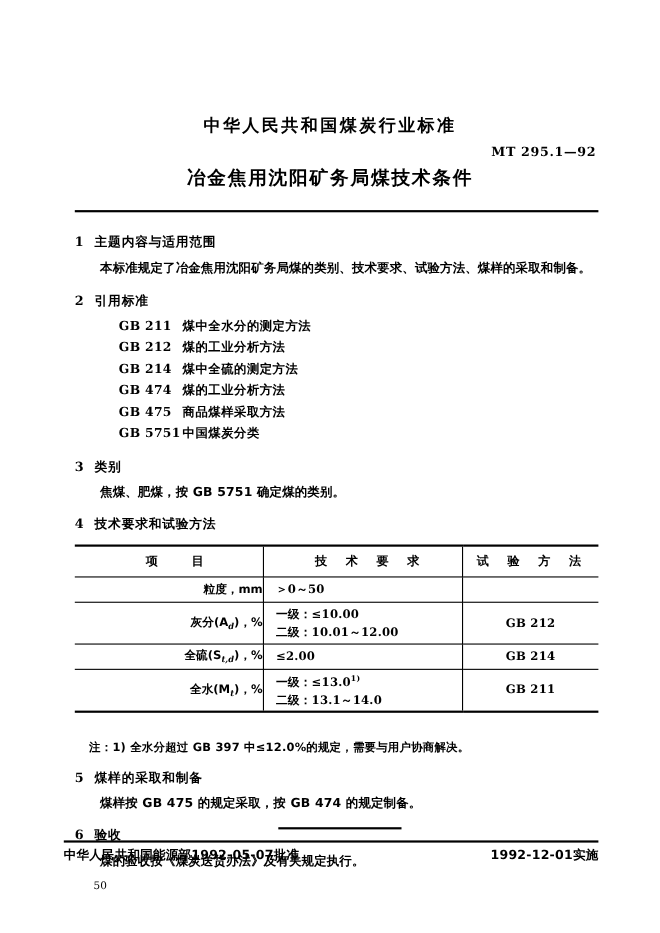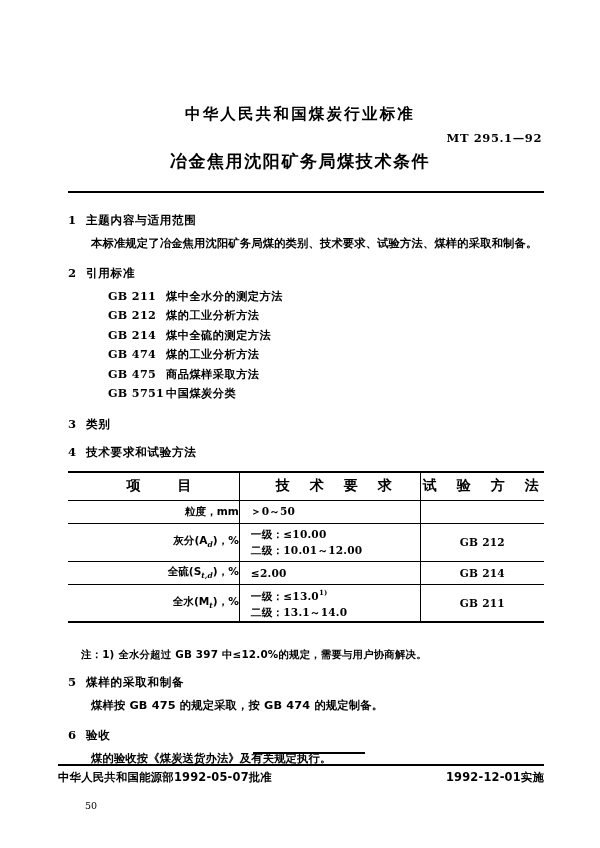--- a/index.html
+++ b/index.html
@@ -131,21 +131,21 @@
     border: 1px solid #000;
     padding: 0;
     vertical-align: middle;
   }
   table.spec thead th {
     border-top: 2px solid #000;
     border-bottom: 1.5px solid #000;
     height: 27px;
     text-align: center;
     font-weight: bold;
-    font-size: 14px;
+    font-size: 11px;
     letter-spacing: 3px;
   }
   table.spec thead th:first-child { border-left: none; }
   table.spec thead th:last-child  { border-right: none; }
   table.spec tbody td:first-child { border-left: none; text-align: right; }
   table.spec tbody td:last-child  { border-right: none; }
   table.spec tbody tr:last-child td { border-bottom: 2px solid #000; }
 
   .c-item   { width: 36%; padding-left: 14px !important; text-align: left; }
   .c-req    { width: 38%; padding-left: 11px !important; text-align: left; }
@@ -269,20 +269,21 @@
       <div class="ref-row">
         <span class="ref-code">GB 5751</span>
         <span class="ref-name">中国煤炭分类</span>
       </div>
     </div>
 
     <div class="sec">
       <span class="num">3</span>
       <span class="txt">类别</span>
     </div>
+    <div class="para">焦煤、肥煤，按 GB 5751 确定煤的类别。</div>
 
     <div class="sec">
       <span class="num">4</span>
       <span class="txt">技术要求和试验方法</span>
     </div>
 
     <div class="tbl-wrap">
       <table class="spec">
         <thead>
           <tr>

